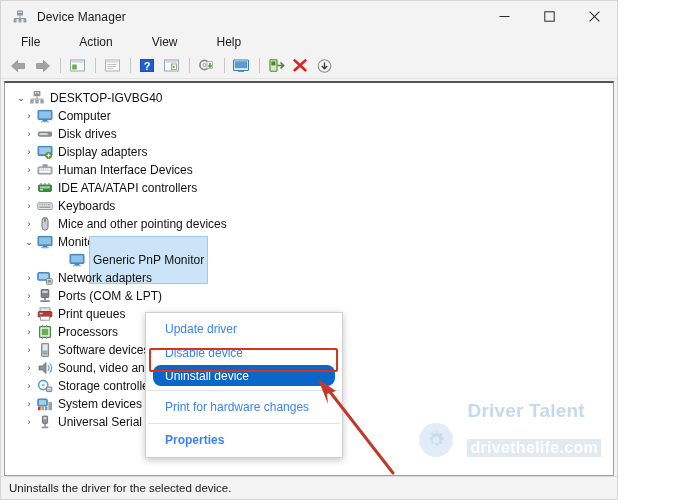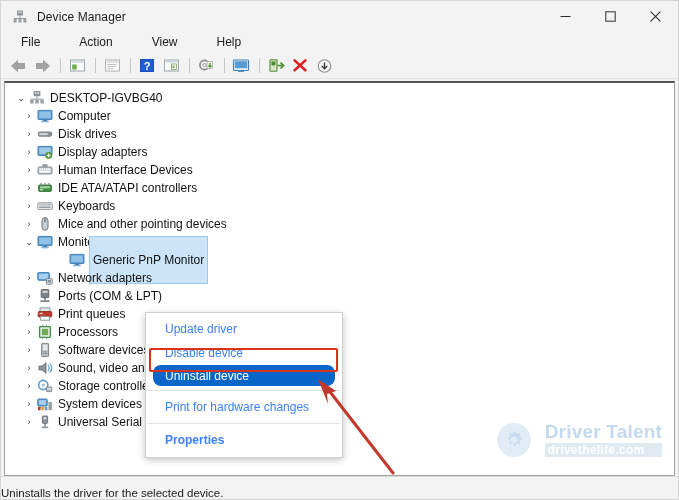--- a/index.html
+++ b/index.html
@@ -8,21 +8,21 @@
   body {
     width: 679px; height: 500px;
     font-family: "Liberation Sans", sans-serif;
     background: #ffffff;
     overflow: hidden;
     position: relative;
   }
   #window {
     position: absolute;
     left: 0; top: 0;
-    width: 679px; height: 500px;
+    width: 618px; height: 500px;
     background: #f3f3f3;
     border: 1px solid #d6d6d6;
     box-sizing: border-box;
     display: flex;
     flex-direction: column;
   }
 
   
   .titlebar {
     height: 31px;
@@ -213,36 +213,37 @@
     background: #cfe2f3;
     display: flex; align-items: center; justify-content: center;
   }
   .wm-text { display: flex; flex-direction: column; line-height: 1; }
   .wm-title {
     font-size: 19px; font-weight: bold;
     color: #9fc4e4;
     letter-spacing: .2px;
   }
   .wm-sub {
-    font-size: 12px; font-weight: bold;
+    font-size: 16px; font-weight: bold;
     color: #ffffff;
     background: #cfddea;
     padding: 1px 3px;
-    margin-top: 2px;
+    margin-top: 19px;
     letter-spacing: .3px;
   }
 
   
   .statusbar {
     height: 22px;
     flex: 0 0 auto;
     background: #f3f3f3;
     border-top: 1px solid #dcdcdc;
     display: flex;
-    align-items: flex-end;
+    align-items: center;
+    padding-left: 8px;
     font-size: 11.5px;
     color: #1a1a1a;
   }
 </style>
 </head>
 <body>
 
 <div id="window">
 
   <div class="titlebar">

